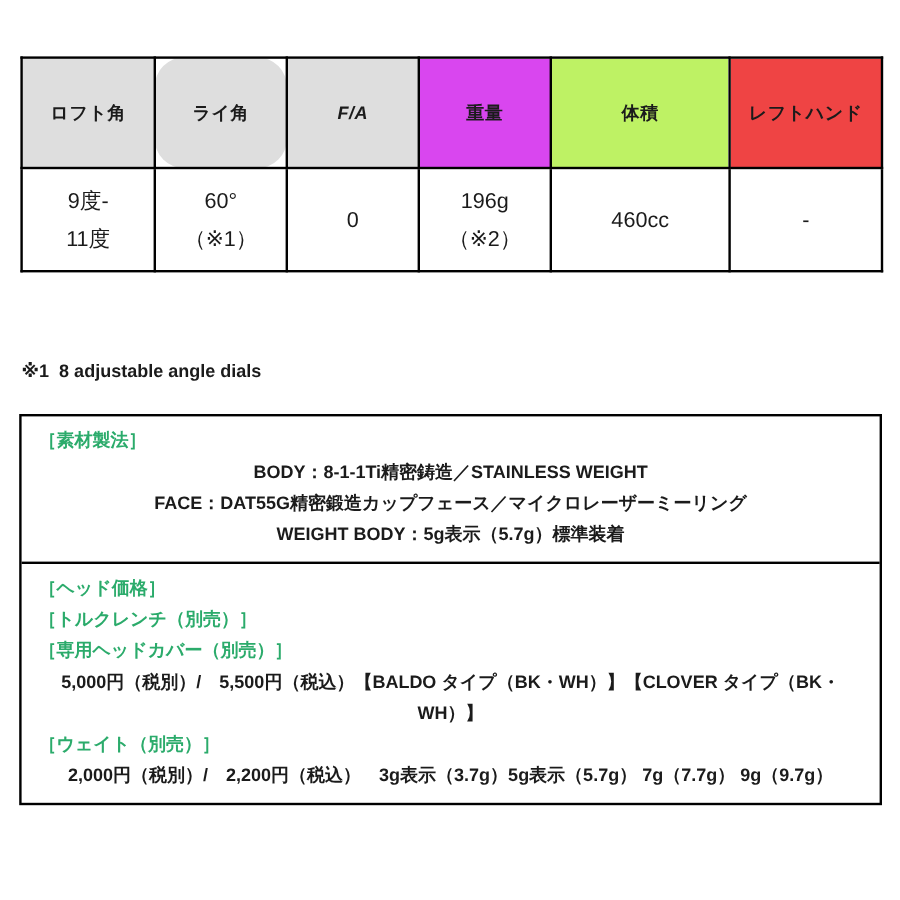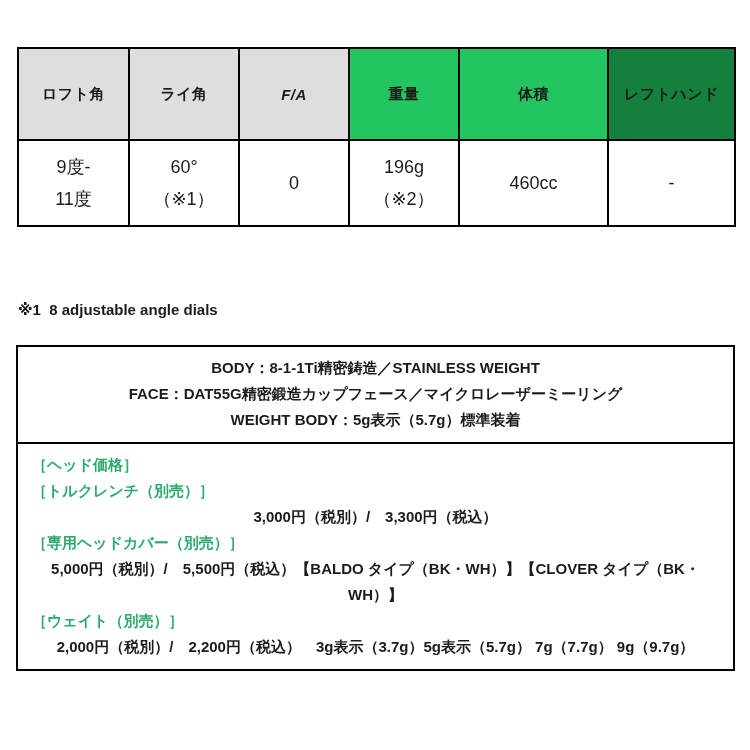--- a/index.html
+++ b/index.html
@@ -104,25 +104,25 @@
     <col style="width:111px">
     <col style="width:110px">
     <col style="width:110px">
     <col style="width:110px">
     <col style="width:149px">
     <col style="width:127px">
   </colgroup>
   <thead>
     <tr>
       <th style="background: rgb(222, 222, 222); margin-left: 44px;">ロフト角</th>
-      <th style="background: rgb(222, 222, 222);">ライ角</th>
+      <th style="background: rgb(222, 222, 222); border-radius: 24px;">ライ角</th>
       <th style="background: rgb(222, 222, 222); font-style: italic;">F/A</th>
-      <th style="background: #22c55e;">重量</th>
-      <th style="background: #22c55e;">体積</th>
-      <th style="background: #15803d;">レフトハンド</th>
+      <th style="background: #d946ef;">重量</th>
+      <th style="background: #bef264;">体積</th>
+      <th style="background: #ef4444;">レフトハンド</th>
     </tr>
   </thead>
   <tbody>
     <tr>
       <td>
         <div class="cell-lines">
           <div class="cell-line">9度-</div>
           <div class="cell-line">11度</div>
         </div>
       </td>
@@ -161,26 +161,26 @@
 </table>
 
 <div class="notes">
   <div class="note-line">※1  8 adjustable angle dials</div>
   <div class="note-line">※2 Variable weight screw produces different head weights</div>
   <div class="note-line">3g表示（3.7g）5g表示（5.7g） 7g（7.7g） 9g（9.7g）</div>
 </div>
 
 <div class="detail-box">
   <div class="detail-section">
+    <div class="section-heading">［素材製法］</div>
     <div class="detail-line">BODY：8-1-1Ti精密鋳造／STAINLESS WEIGHT</div>
     <div class="detail-line">FACE：DAT55G精密鍛造カップフェース／マイクロレーザーミーリング</div>
     <div class="detail-line">WEIGHT BODY：5g表示（5.7g）標準装着</div>
   </div>
   <div class="detail-section">
     <div class="section-heading">［ヘッド価格］</div>
     <div class="section-heading">［トルクレンチ（別売）］</div>
-    <div class="detail-line">3,000円（税別）/　3,300円（税込）</div>
     <div class="section-heading">［専用ヘッドカバー（別売）］</div>
     <div class="detail-line">5,000円（税別）/　5,500円（税込）【BALDO タイプ（BK・WH）】【CLOVER タイプ（BK・WH）】</div>
     <div class="section-heading">［ウェイト（別売）］</div>
     <div class="detail-line">2,000円（税別）/　2,200円（税込）　3g表示（3.7g）5g表示（5.7g） 7g（7.7g） 9g（9.7g）</div>
   </div>
 </div>
 
 </body></html>

